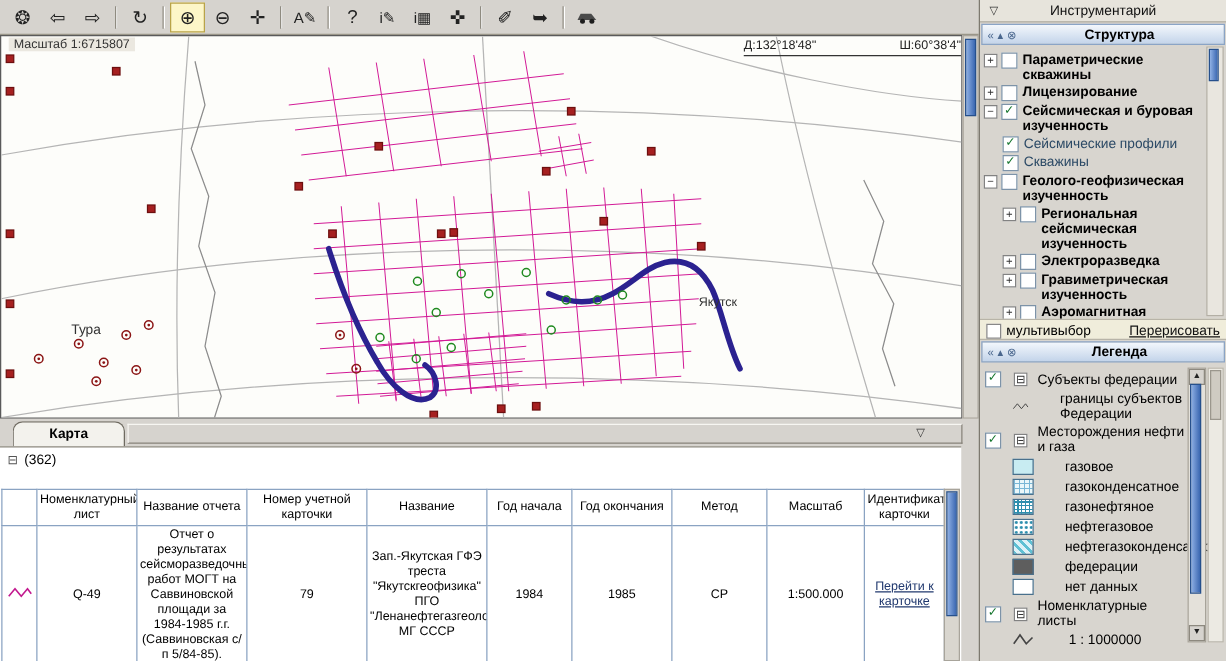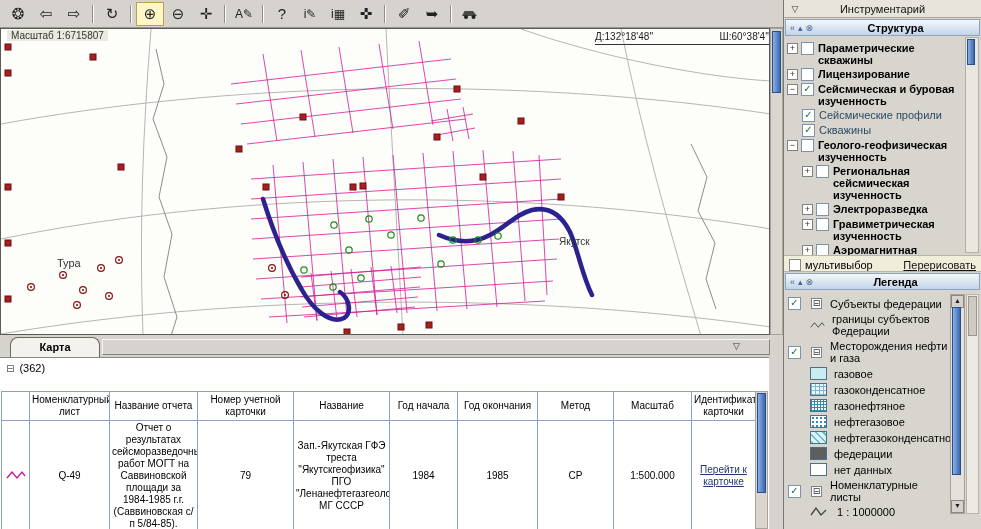--- a/index.html
+++ b/index.html
@@ -72,21 +72,21 @@
   .multibar{height:15px;background:#f0eddb;border-top:1px solid #b8b4a8;border-bottom:1px solid #b8b4a8;
             display:flex;align-items:flex-end;padding:0 5px;gap:4px;}
   .cb2{width:10px;height:10px;border:1px solid #888;background:#fff;flex:none;}
   .multibar .link{margin-left:auto;text-decoration:underline;color:#111;}
   
   .legend{position:relative;height:227px;padding:3px 30px 0 4px;overflow:hidden;box-sizing:border-box;}
   .lg-group{display:flex;align-items:center;margin:3px 0;}
   .lg-group .cb{margin-right:10px;}
   .box-minus{flex:none;width:9px;height:9px;border:1px solid #828282;background:#fff;font-size:9px;
              line-height:8px;text-align:center;color:#333;margin-right:8px;}
-  .lg-item{display:flex;align-items:center;margin:3px 0 3px 22px;gap:7px;}
+  .lg-item{display:flex;align-items:center;margin:3px 0 3px 22px;gap:25px;}
   .sw{flex:none;width:17px;height:13px;border:1px solid #49708c;box-sizing:border-box;}
   .sw-gas{background:#c8ecf2;}
   .sw-gascond{background-color:#eaf7fa;
     background-image:repeating-linear-gradient(0deg,#79b7d6 0 1px,transparent 1px 4px),
                      repeating-linear-gradient(90deg,#79b7d6 0 1px,transparent 1px 4px);}
   .sw-gasoil{background-color:#fff;
     background-image:repeating-linear-gradient(0deg,#2e8fae 0 1px,transparent 1px 3px),
                      repeating-linear-gradient(90deg,#2e8fae 0 1px,transparent 1px 3px);}
   .sw-oilgas{background-color:#fff;
     background-image:radial-gradient(circle at 2px 2px,#2e8fae 1px,transparent 1.3px);

